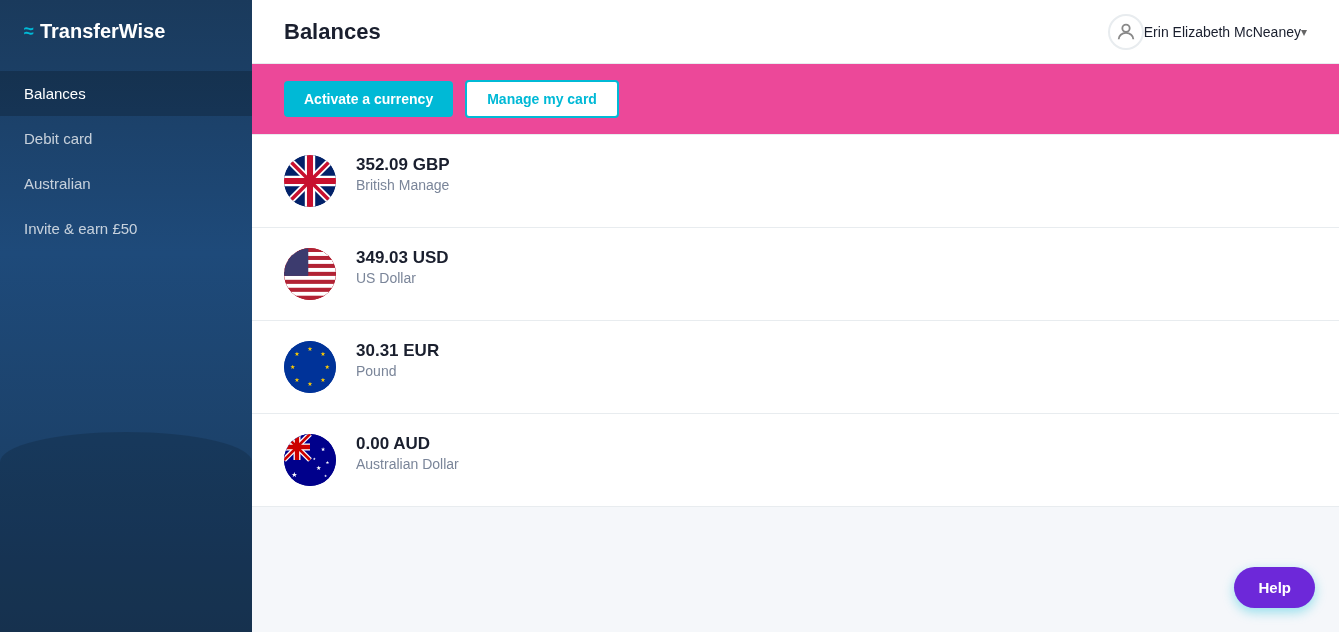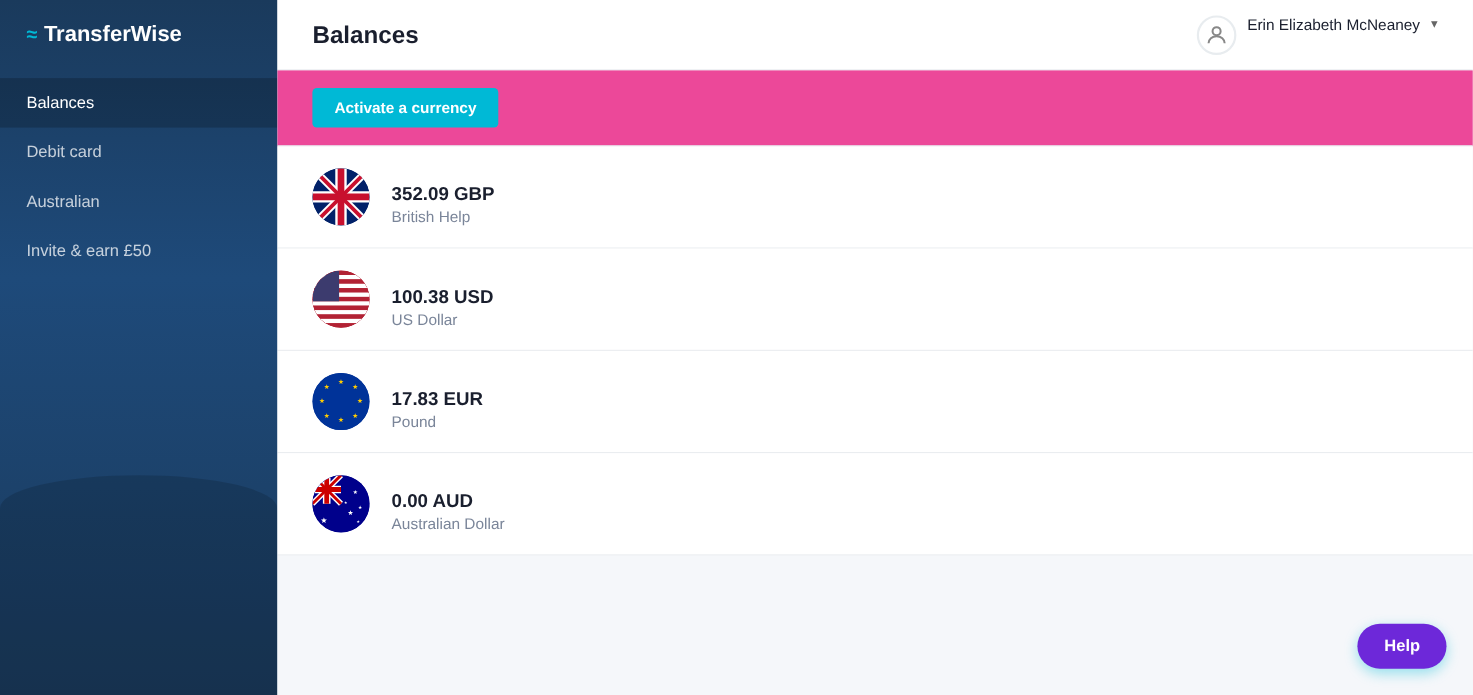--- a/index.html
+++ b/index.html
@@ -94,21 +94,22 @@
     }
 
     .page-title {
       font-size: 22px;
       font-weight: 700;
       color: #1a1f2e;
     }
 
     .user-area {
       display: flex;
-      gap: 10px;
+      align-items: center;
+      gap: 0;
       cursor: pointer;
     }
 
     .user-avatar {
       width: 36px;
       height: 36px;
       border-radius: 50%;
       border: 2px solid #e8ecef;
       display: flex;
       align-items: center;
@@ -165,21 +166,21 @@
     .currency-list {
       flex: 1;
       overflow-y: auto;
       background: #f5f7fa;
       padding: 0;
     }
 
     .currency-item {
       background: white;
       display: flex;
-      align-items: flex-end;
+      align-items: flex-start;
       padding: 20px 32px;
       border-bottom: 1px solid #e8ecef;
       cursor: pointer;
     }
 
     .flag {
       width: 52px;
       height: 52px;
       border-radius: 50%;
       overflow: hidden;
@@ -272,20 +273,21 @@
           <path d="M4 20c0-4 3.6-7 8-7s8 3 8 7"></path>
         </svg>
       </div>
       <span class="user-name">Erin Elizabeth McNeaney</span>
       <span class="chevron-down">▾</span>
     </div>
   </div>
 
   <div class="action-bar">
     <button class="btn-primary">Activate a currency</button>
+    <button class="btn-outline">Manage my card</button>
   </div>
 
   <div class="currency-list">
 
     <div class="currency-item">
       <div class="flag flag-uk">
         <svg width="52" height="52" viewBox="0 0 60 60">
           <circle cx="30" cy="30" r="30" fill="#012169"></circle>
           <line x1="0" y1="0" x2="60" y2="60" stroke="white" stroke-width="8"></line>
           <line x1="60" y1="0" x2="0" y2="60" stroke="white" stroke-width="8"></line>
@@ -296,21 +298,21 @@
           <line x1="30" y1="0" x2="30" y2="60" stroke="#C8102E" stroke-width="7"></line>
           <line x1="0" y1="30" x2="60" y2="30" stroke="#C8102E" stroke-width="7"></line>
           <circle cx="30" cy="30" r="30" fill="none" stroke="#012169" stroke-width="0"></circle>
           <clipPath id="circle-clip-gbp">
               <circle cx="30" cy="30" r="30"></circle>
             </clipPath>
         </svg>
       </div>
       <div class="currency-info">
         <div class="currency-amount">352.09 GBP</div>
-        <div class="currency-name">British Help</div>
+        <div class="currency-name">British Manage</div>
       </div>
     </div>
 
     <div class="currency-item">
       <div class="flag flag-us">
         <svg width="52" height="52" viewBox="0 0 60 60">
           <circle cx="30" cy="30" r="30" fill="#B22234"></circle>
           <clipPath id="circ-us">
               <circle cx="30" cy="30" r="30"></circle>
             </clipPath>
@@ -326,21 +328,21 @@
             <rect x="0" y="36.8" width="60" height="4.6" fill="#B22234"></rect>
             <rect x="0" y="41.4" width="60" height="4.6" fill="white"></rect>
             <rect x="0" y="46" width="60" height="4.6" fill="#B22234"></rect>
             <rect x="0" y="50.6" width="60" height="4.6" fill="white"></rect>
             <rect x="0" y="55.2" width="60" height="4.6" fill="#B22234"></rect>
             <rect x="0" y="0" width="28" height="32.2" fill="#3C3B6E"></rect>
           </g>
         </svg>
       </div>
       <div class="currency-info">
-        <div class="currency-amount">100.38 USD</div>
+        <div class="currency-amount">349.03 USD</div>
         <div class="currency-name">US Dollar</div>
       </div>
     </div>
 
     <div class="currency-item">
       <div class="flag flag-eu">
         <svg width="52" height="52" viewBox="0 0 60 60">
           <circle cx="30" cy="30" r="30" fill="#003399"></circle>
           <g>
 
@@ -349,21 +351,21 @@
             <text x="50" y="32" text-anchor="middle" font-size="7" fill="#FFCC00">★</text>
             <text x="45" y="47" text-anchor="middle" font-size="7" fill="#FFCC00">★</text>
             <text x="30" y="52" text-anchor="middle" font-size="7" fill="#FFCC00">★</text>
             <text x="15" y="47" text-anchor="middle" font-size="7" fill="#FFCC00">★</text>
             <text x="10" y="32" text-anchor="middle" font-size="7" fill="#FFCC00">★</text>
             <text x="15" y="17" text-anchor="middle" font-size="7" fill="#FFCC00">★</text>
           </g>
         </svg>
       </div>
       <div class="currency-info">
-        <div class="currency-amount">17.83 EUR</div>
+        <div class="currency-amount">30.31 EUR</div>
         <div class="currency-name">Pound</div>
       </div>
     </div>
 
     <div class="currency-item">
       <div class="flag flag-au">
         <svg width="52" height="52" viewBox="0 0 60 60">
           <circle cx="30" cy="30" r="30" fill="#00008B"></circle>
           <clipPath id="circ-au">
               <circle cx="30" cy="30" r="30"></circle>

